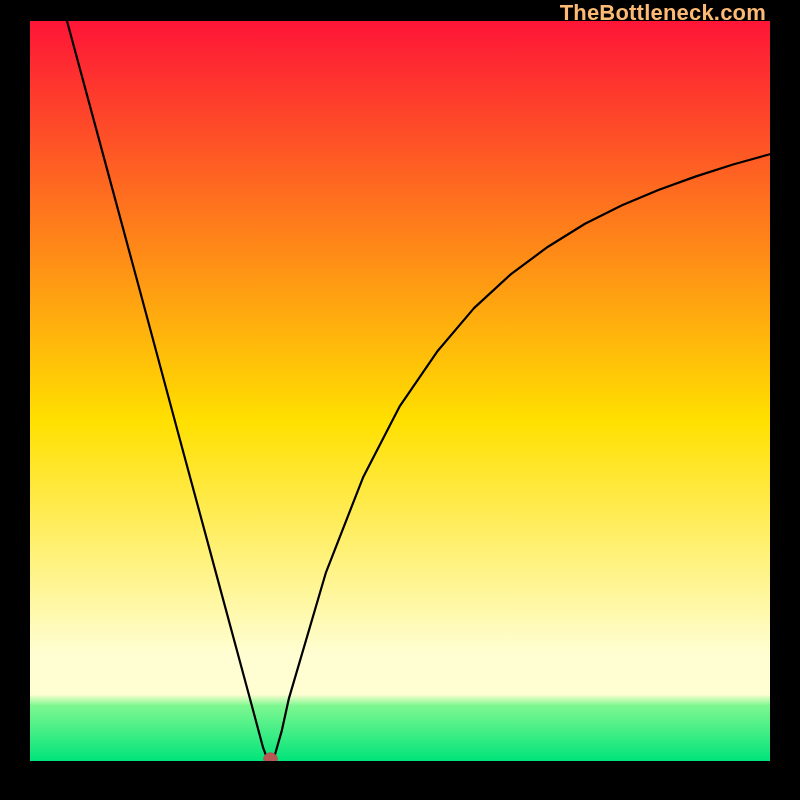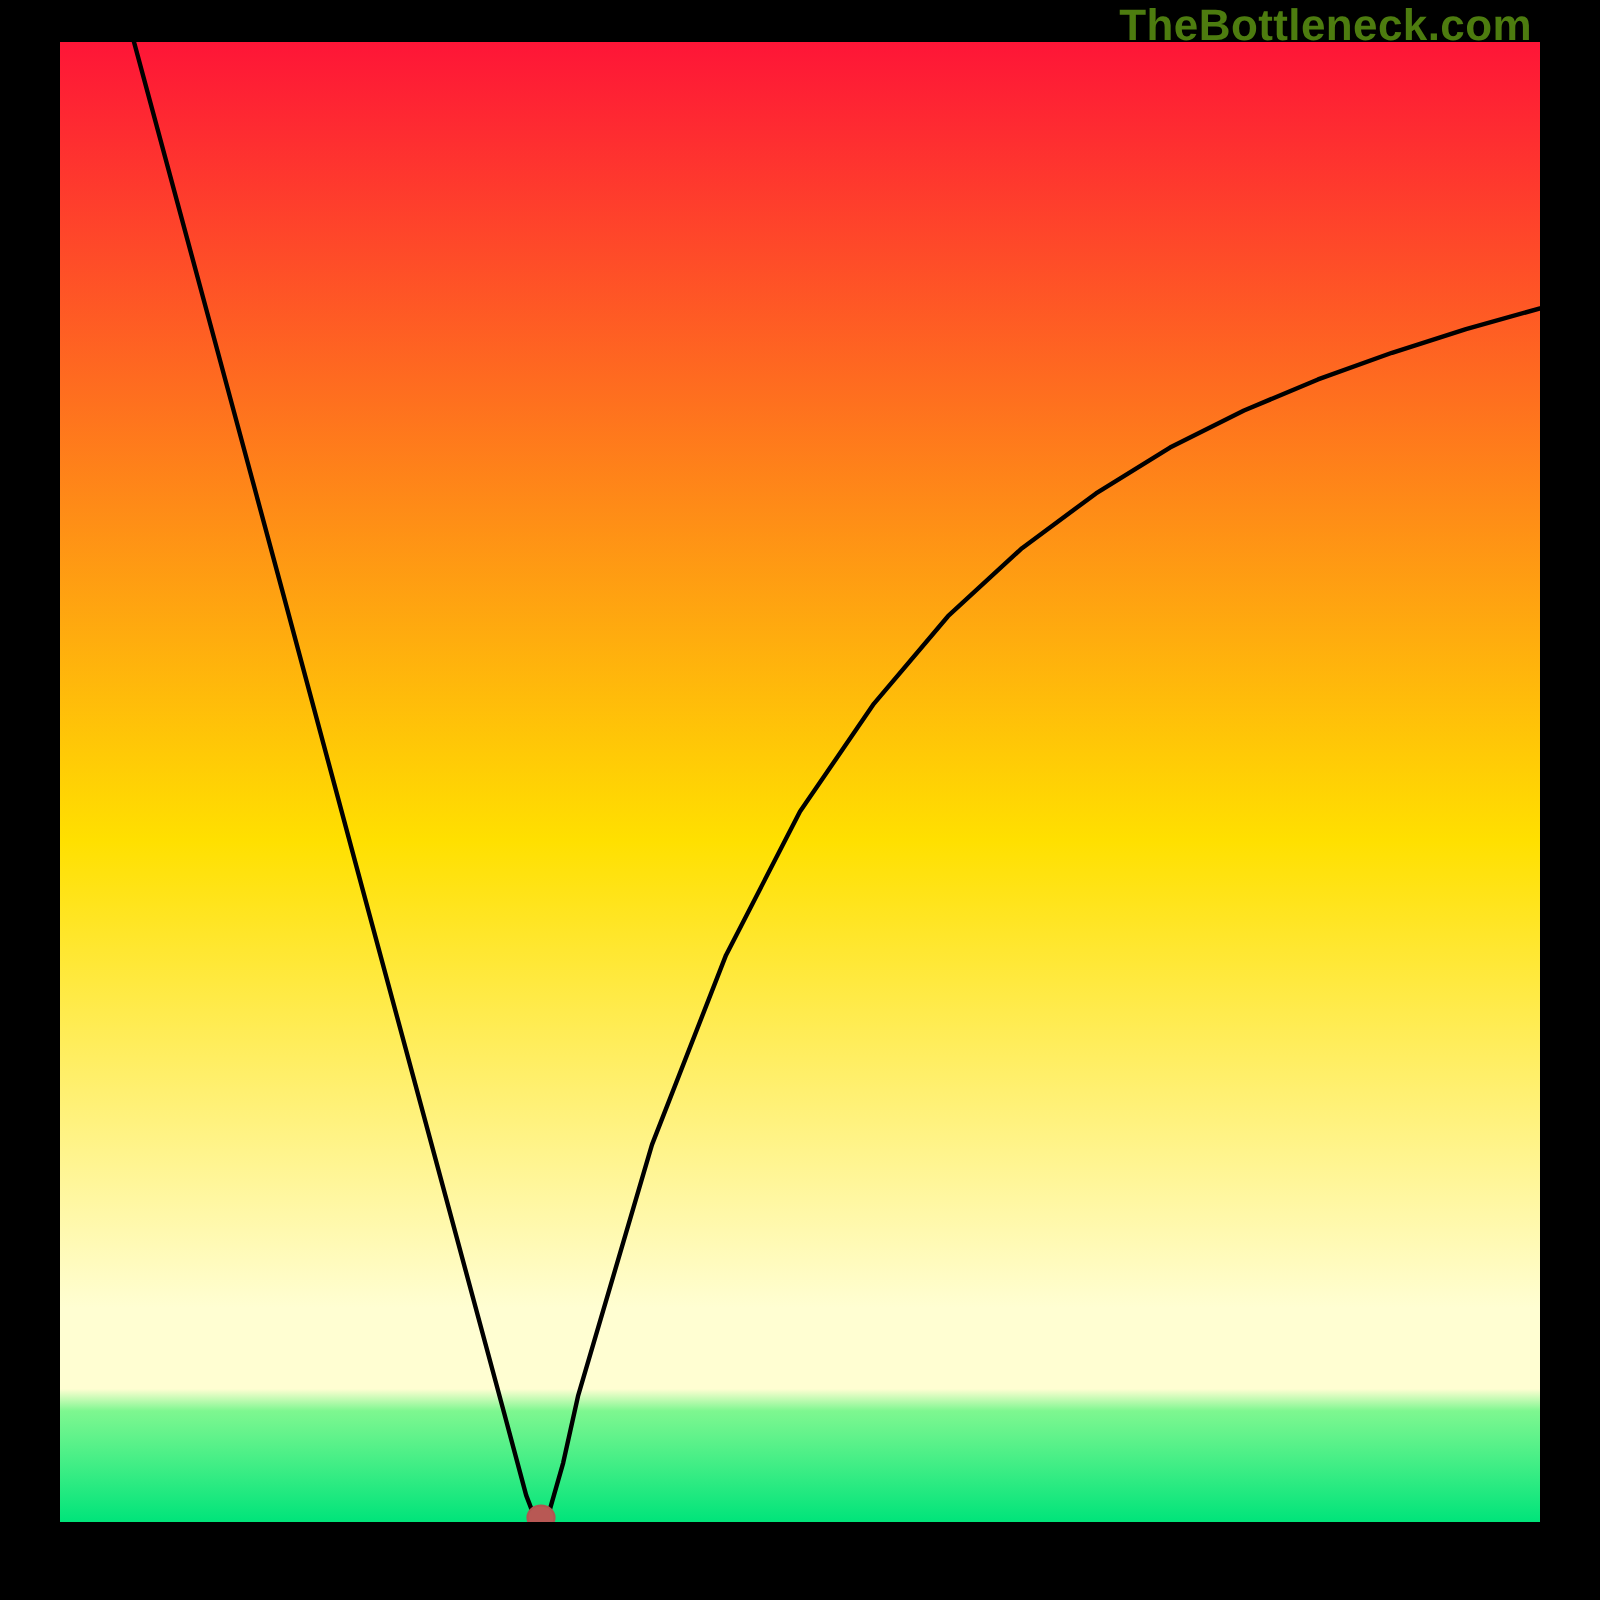--- a/index.html
+++ b/index.html
@@ -25,21 +25,21 @@
     width: 740px;
     height: 740px;
   }
   .watermark {
     position: absolute;
     top: 0px;
     right: 34px;
     font-family: Arial, Helvetica, sans-serif;
     font-weight: 700;
     font-size: 22px;
-    color: #4d7c0f;
+    color: #fdba74;
     letter-spacing: 0.2px;
   }
   svg {
     display: block;
   }
 </style>
 </head>
 <body>
 
 <div class="watermark">TheBottleneck.com</div>

